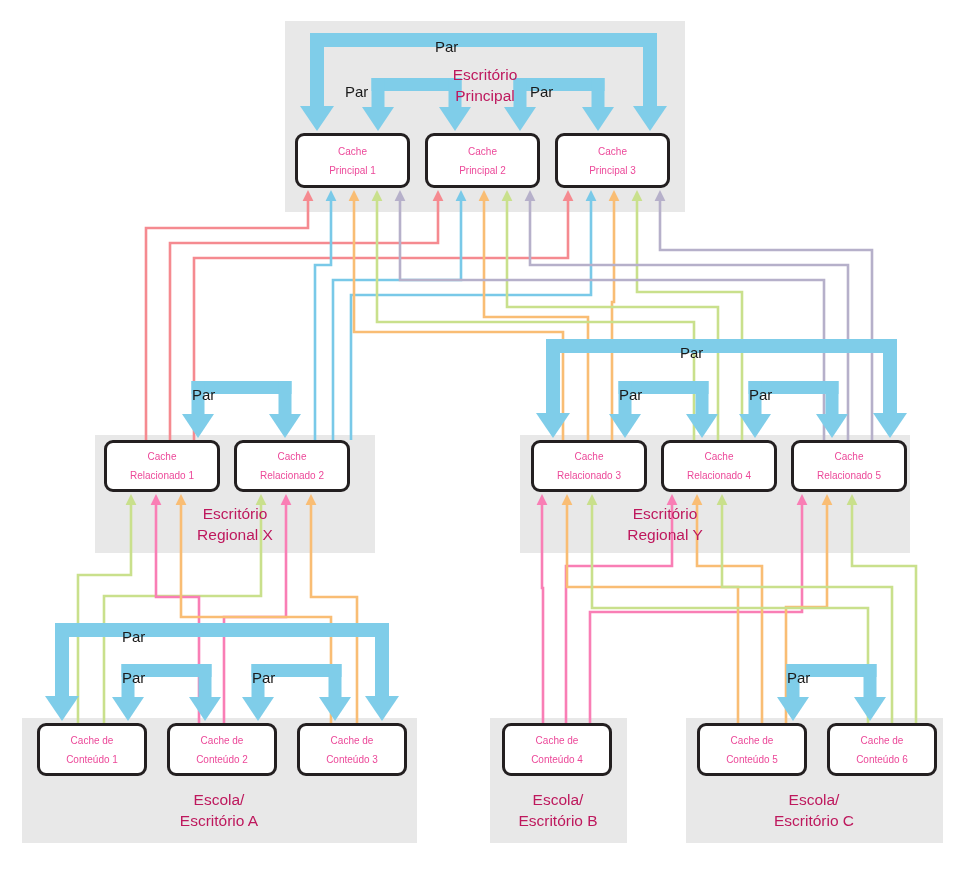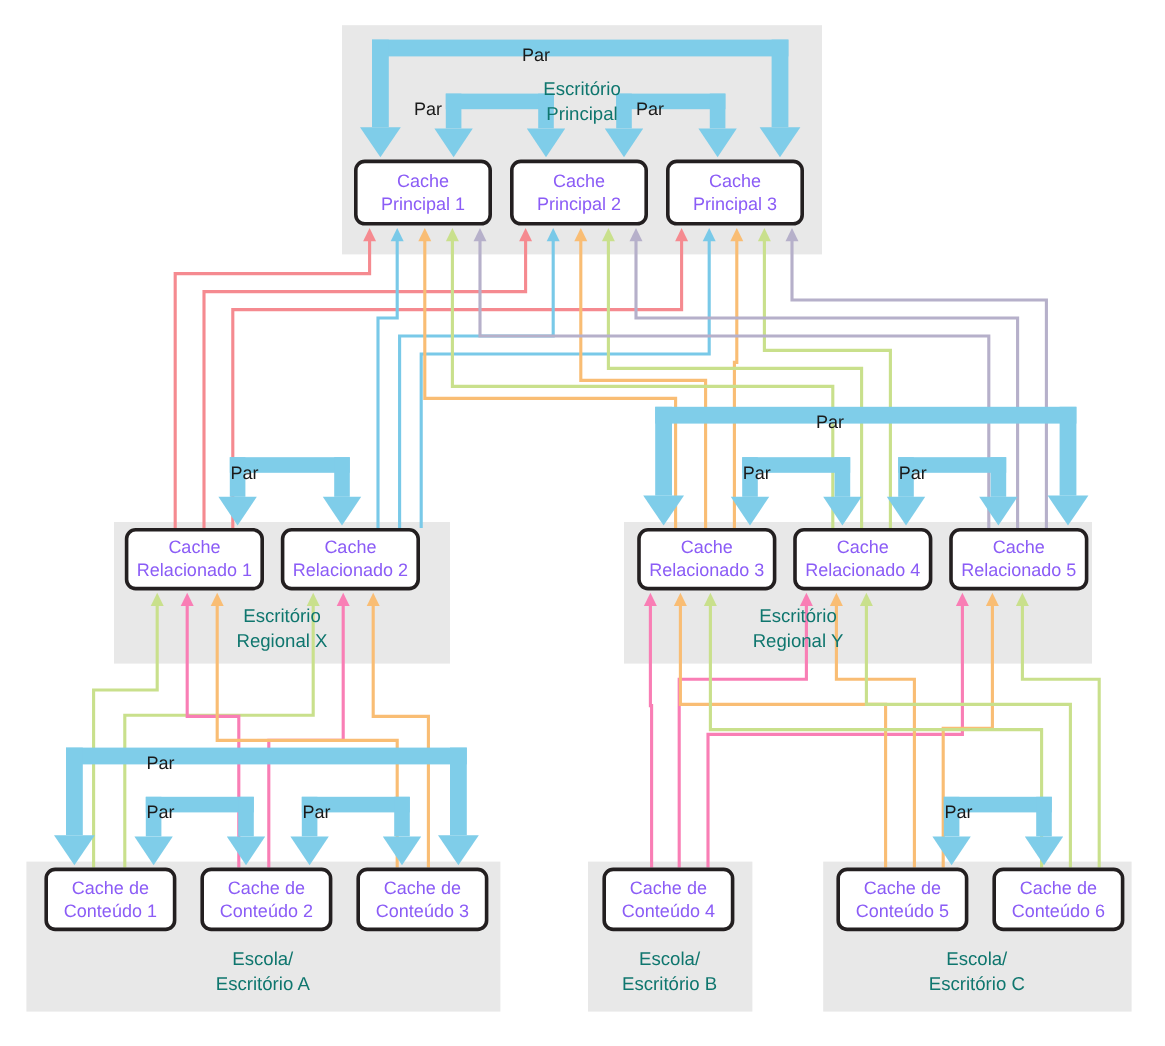--- a/index.html
+++ b/index.html
@@ -1,24 +1,24 @@
 <!DOCTYPE html>
 <html><head>
 <meta charset="utf-8">
 <title>Cache Hierarchy Diagram</title>
 <style>
   html,body{margin:0;padding:0;background:#ffffff;}
   body{font-family:"Liberation Sans","DejaVu Sans",sans-serif;}
   #stage{position:relative;width:971px;height:872px;background:#ffffff;overflow:hidden;}
   #wires{position:absolute;left:0;top:0;width:971px;height:872px;}
   .zone{position:absolute;background:#e8e8e8;}
-  .zone-label{position:absolute;text-align:center;color:#0f766e;font-size:15.5px;line-height:21px;white-space:pre-line;}
+  .zone-label{position:absolute;text-align:center;color:#be185d;font-size:15.5px;line-height:21px;white-space:pre-line;}
   .node{position:absolute;background:#ffffff;border:3.2px solid #231f20;border-radius:9px;
         display:flex;align-items:center;justify-content:center;text-align:center;
-        font-size:15px;line-height:19px;color:#8b5cf6;white-space:pre-line;box-sizing:border-box;}
+        font-size:10px;line-height:19px;color:#ec4899;white-space:pre-line;box-sizing:border-box;}
   .par-label{position:absolute;font-size:15px;color:#1a1a1a;line-height:16px;}
   svg{display:block;}
 </style>
 </head>
 <body>
 
 <div id="stage">
 
   <div class="zone" style="left:285px;top:21px;width:400px;height:191px;"></div>
   <div class="zone" style="left:95px;top:435px;width:280px;height:118px;"></div>

